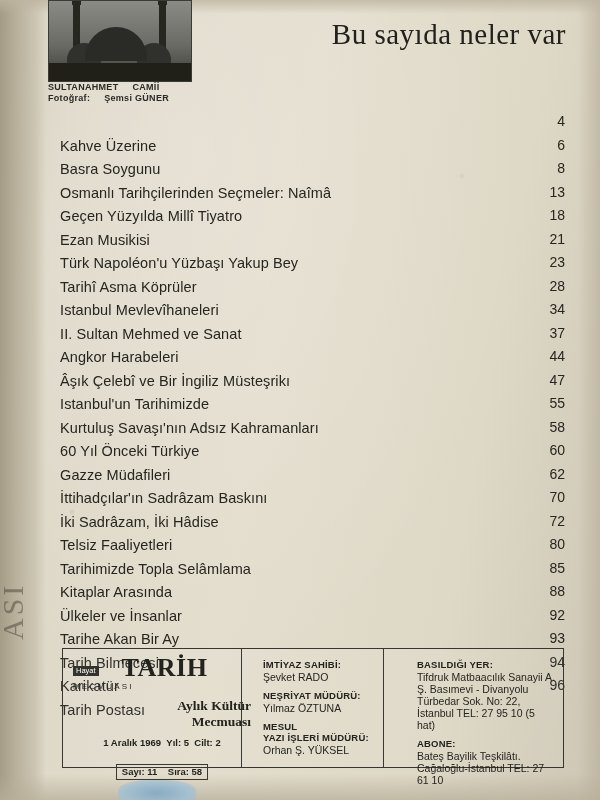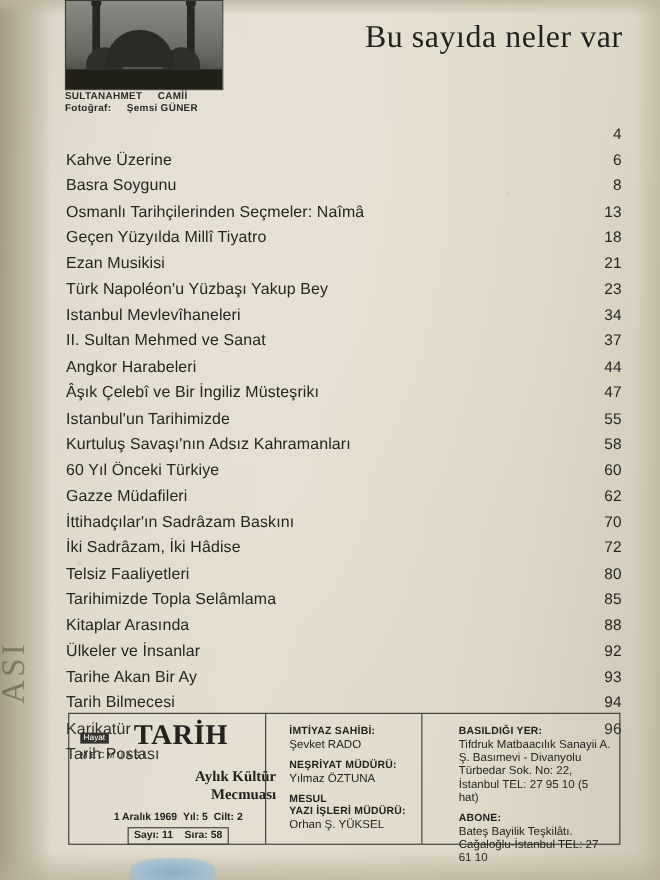--- a/index.html
+++ b/index.html
@@ -58,21 +58,21 @@
       radial-gradient(circle at 12% 64%, rgba(120,110,85,.10) 0 2px, rgba(0,0,0,0) 3px),
       radial-gradient(circle at 77% 22%, rgba(120,110,85,.07) 0 2px, rgba(0,0,0,0) 3px),
       radial-gradient(circle at 45% 88%, rgba(120,110,85,.08) 0 2px, rgba(0,0,0,0) 3px),
       radial-gradient(circle at 92% 71%, rgba(120,110,85,.07) 0 2px, rgba(0,0,0,0) 3px);
     pointer-events: none;
   }
 
   
   .masthead {
     position: absolute;
-    left: 59px; top: 0;
+    left: 48px; top: 0;
     width: 142px; height: 104px;
   }
   .photo {
     position: absolute;
     left: 0; top: 0;
     width: 142px; height: 80px;
     background:
       linear-gradient(180deg, #6d6f6b 0%, #4b4d4a 40%, #2e2f2d 100%);
     border: 1px solid #3a3a36;
     overflow: hidden;
@@ -231,21 +231,21 @@
     text-align: center;
     font-size: 9.5px;
     font-weight: bold;
     color: #23221d;
     line-height: 1.35;
   }
   .logo-date .box {
     display: inline-block;
     border: 1px solid #3a3931;
     padding: 1px 5px;
-    margin-top: 2px;
+    margin-top: 14px;
   }
 
   .hd {
     font-size: 9.5px;
     font-weight: bold;
     color: #23221d;
     letter-spacing: .2px;
   }
   .vl {
     font-size: 10.5px;
@@ -336,20 +336,24 @@
       <span class="toc-title">Geçen Yüzyılda Millî Tiyatro</span>
       <span class="toc-page">18</span>
     </div>
     <div class="toc-row">
       <span class="toc-title">Ezan Musikisi</span>
       <span class="toc-page">21</span>
     </div>
     <div class="toc-row">
       <span class="toc-title">Türk Napoléon'u Yüzbaşı Yakup Bey</span>
       <span class="toc-page">23</span>
+    </div>
+    <div class="toc-row">
+      <span class="toc-title">Tarihî Asma Köprüler</span>
+      <span class="toc-page">28</span>
     </div>
     <div class="toc-row">
       <span class="toc-title">Istanbul Mevlevîhaneleri</span>
       <span class="toc-page">34</span>
     </div>
     <div class="toc-row">
       <span class="toc-title">II. Sultan Mehmed ve Sanat</span>
       <span class="toc-page">37</span>
     </div>
     <div class="toc-row">

